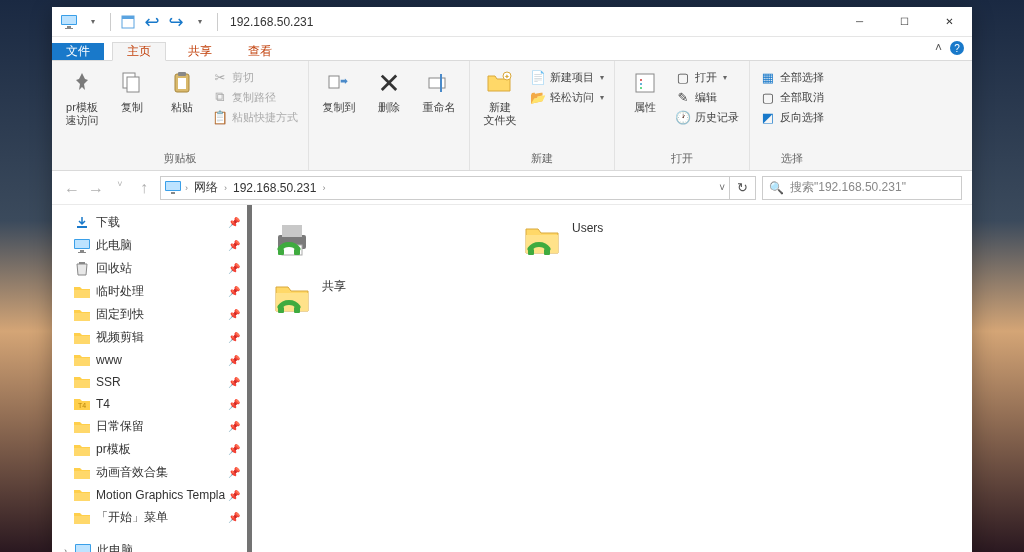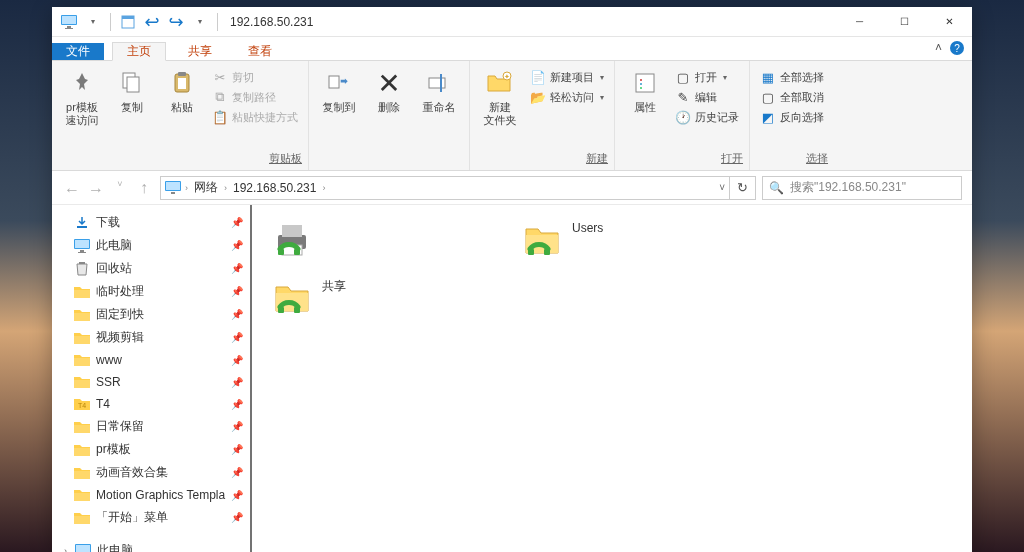--- a/index.html
+++ b/index.html
@@ -20,42 +20,42 @@
   .tab { padding: 0 14px; font-size: 12px; display: flex; align-items: center; color: #c2410c; cursor: default; }
   .tab.file { background: #1979ca; color: #fff; }
   .tab.active { background: #f5f5f5; border: 1px solid #dadada; border-bottom: 1px solid #f5f5f5; margin-bottom: -1px; }
   .ribbon-toggle { position: absolute; right: 30px; top: 4px; color: #555; font-size: 12px; }
   .help-icon { position: absolute; right: 8px; top: 4px; width: 14px; height: 14px; border-radius: 50%; background: #1979ca; color: #fff; font-size: 10px; display: flex; align-items: center; justify-content: center; }
 
   
   .ribbon { height: 110px; background: #f5f5f5; border-bottom: 1px solid #dadada; display: flex; }
   .group { border-right: 1px solid #e2e2e2; padding: 4px 6px 2px 6px; display: flex; flex-direction: column; }
   .group-body { flex: 1; display: flex; align-items: flex-start; gap: 2px; }
-  .group-label { font-size: 11px; color: #666; text-align: right; padding-bottom: 2px; text-decoration: underline; }
+  .group-label { font-size: 11px; color: #666; text-align: center; padding-bottom: 2px; }
   .big-btn { width: 48px; display: flex; flex-direction: column; align-items: center; gap: 2px; padding-top: 2px; }
   .big-btn .ico { width: 32px; height: 32px; display: flex; align-items: center; justify-content: center; font-size: 24px; }
   .big-btn .lbl { font-size: 11px; color: #444; text-align: center; line-height: 1.2; }
   .small-row { display: flex; align-items: center; gap: 4px; font-size: 11px; color: #444; padding: 2px 4px; white-space: nowrap; }
   .small-row.disabled { color: #aaa; }
   .small-ico { width: 16px; height: 16px; display: inline-flex; align-items: center; justify-content: center; font-size: 13px; }
   .stack { display: flex; flex-direction: column; gap: 0px; padding-top: 2px; }
 
   
   .addr-row { height: 34px; display: flex; align-items: center; gap: 6px; padding: 0 10px; border-bottom: 1px solid #eaeaea; }
   .nav-arrows { display: flex; gap: 4px; color: #b0b0b0; font-size: 16px; }
   .nav-arrows span { width: 20px; text-align: center; }
   .addr-box { flex: 1; height: 24px; border: 1px solid #ccc; display: flex; align-items: center; padding: 0 4px; font-size: 12px; gap: 4px; }
   .addr-box .crumb { color: #333; padding: 0 2px; }
   .addr-box .sep { color: #888; font-size: 9px; }
   .addr-refresh { width: 26px; height: 24px; border: 1px solid #ccc; border-left: none; display: flex; align-items: center; justify-content: center; font-size: 13px; color: #555; }
   .search-box { width: 200px; height: 24px; border: 1px solid #ccc; display: flex; align-items: center; padding: 0 6px; font-size: 12px; color: #888; gap: 6px; }
 
   
   .body { flex: 1; display: flex; min-height: 0; }
-  .nav-pane { width: 200px; border-right: 2px solid #737373; padding: 6px 0; overflow: hidden; }
+  .nav-pane { width: 200px; border-right: 5px solid #737373; padding: 6px 0; overflow: hidden; }
   .nav-item { display: flex; align-items: center; gap: 6px; padding: 3px 8px 3px 22px; font-size: 12px; color: #333; position: relative; white-space: nowrap; overflow: hidden; }
   .nav-item .pin { position: absolute; right: 6px; color: #888; font-size: 10px; }
   .nav-ico { width: 16px; height: 16px; display: inline-flex; align-items: center; justify-content: center; }
   .nav-sep { height: 10px; }
   .content { flex: 1; padding: 10px 14px; display: flex; flex-wrap: wrap; align-content: flex-start; gap: 6px 20px; }
   .item { width: 230px; display: flex; align-items: flex-start; gap: 8px; font-size: 12px; color: #333; padding: 4px; }
   .item .iico { width: 44px; height: 44px; display: flex; align-items: center; justify-content: center; position: relative; }
   .item .label { padding-top: 2px; line-height: 1.3; }
 
   svg { display: block; }

